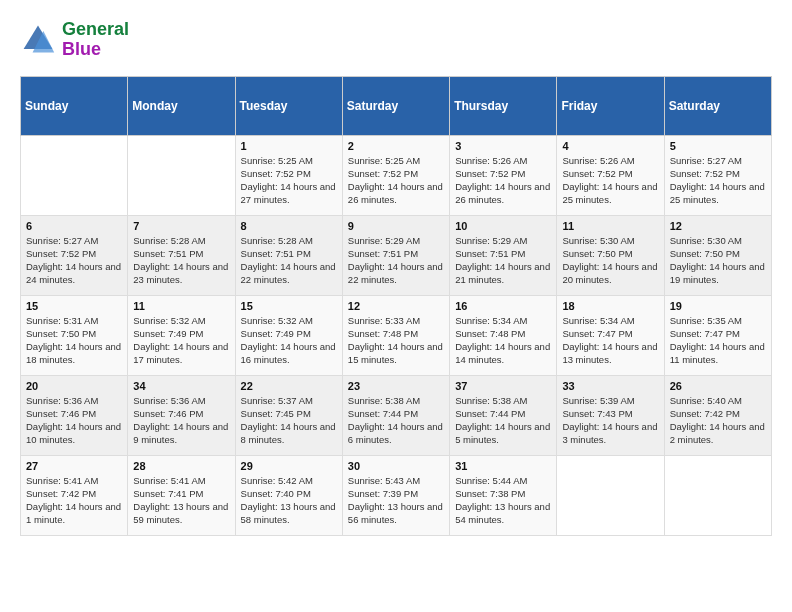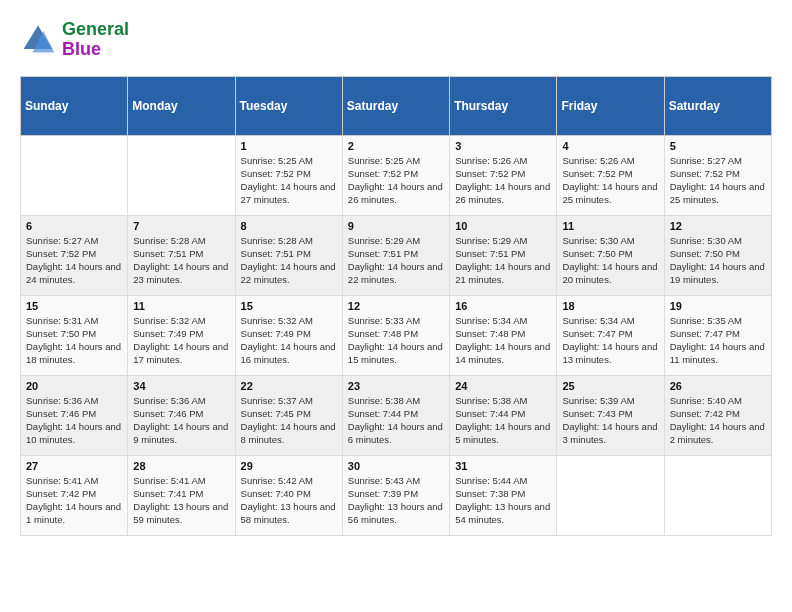--- a/index.html
+++ b/index.html
@@ -221,25 +221,25 @@
         </td>
         <td>
           <span class="day-number">22</span>
           <div class="day-info">Sunrise: 5:37 AM<br>Sunset: 7:45 PM<br>Daylight: 14 hours and 8 minutes.</div>
         </td>
         <td>
           <span class="day-number">23</span>
           <div class="day-info">Sunrise: 5:38 AM<br>Sunset: 7:44 PM<br>Daylight: 14 hours and 6 minutes.</div>
         </td>
         <td>
-          <span class="day-number">24</span>
+          <span class="day-number">37</span>
           <div class="day-info">Sunrise: 5:38 AM<br>Sunset: 7:44 PM<br>Daylight: 14 hours and 5 minutes.</div>
         </td>
         <td>
-          <span class="day-number">25</span>
+          <span class="day-number">33</span>
           <div class="day-info">Sunrise: 5:39 AM<br>Sunset: 7:43 PM<br>Daylight: 14 hours and 3 minutes.</div>
         </td>
         <td>
           <span class="day-number">26</span>
           <div class="day-info">Sunrise: 5:40 AM<br>Sunset: 7:42 PM<br>Daylight: 14 hours and 2 minutes.</div>
         </td>
       </tr>
       <tr>
         <td>
           <span class="day-number">27</span>

